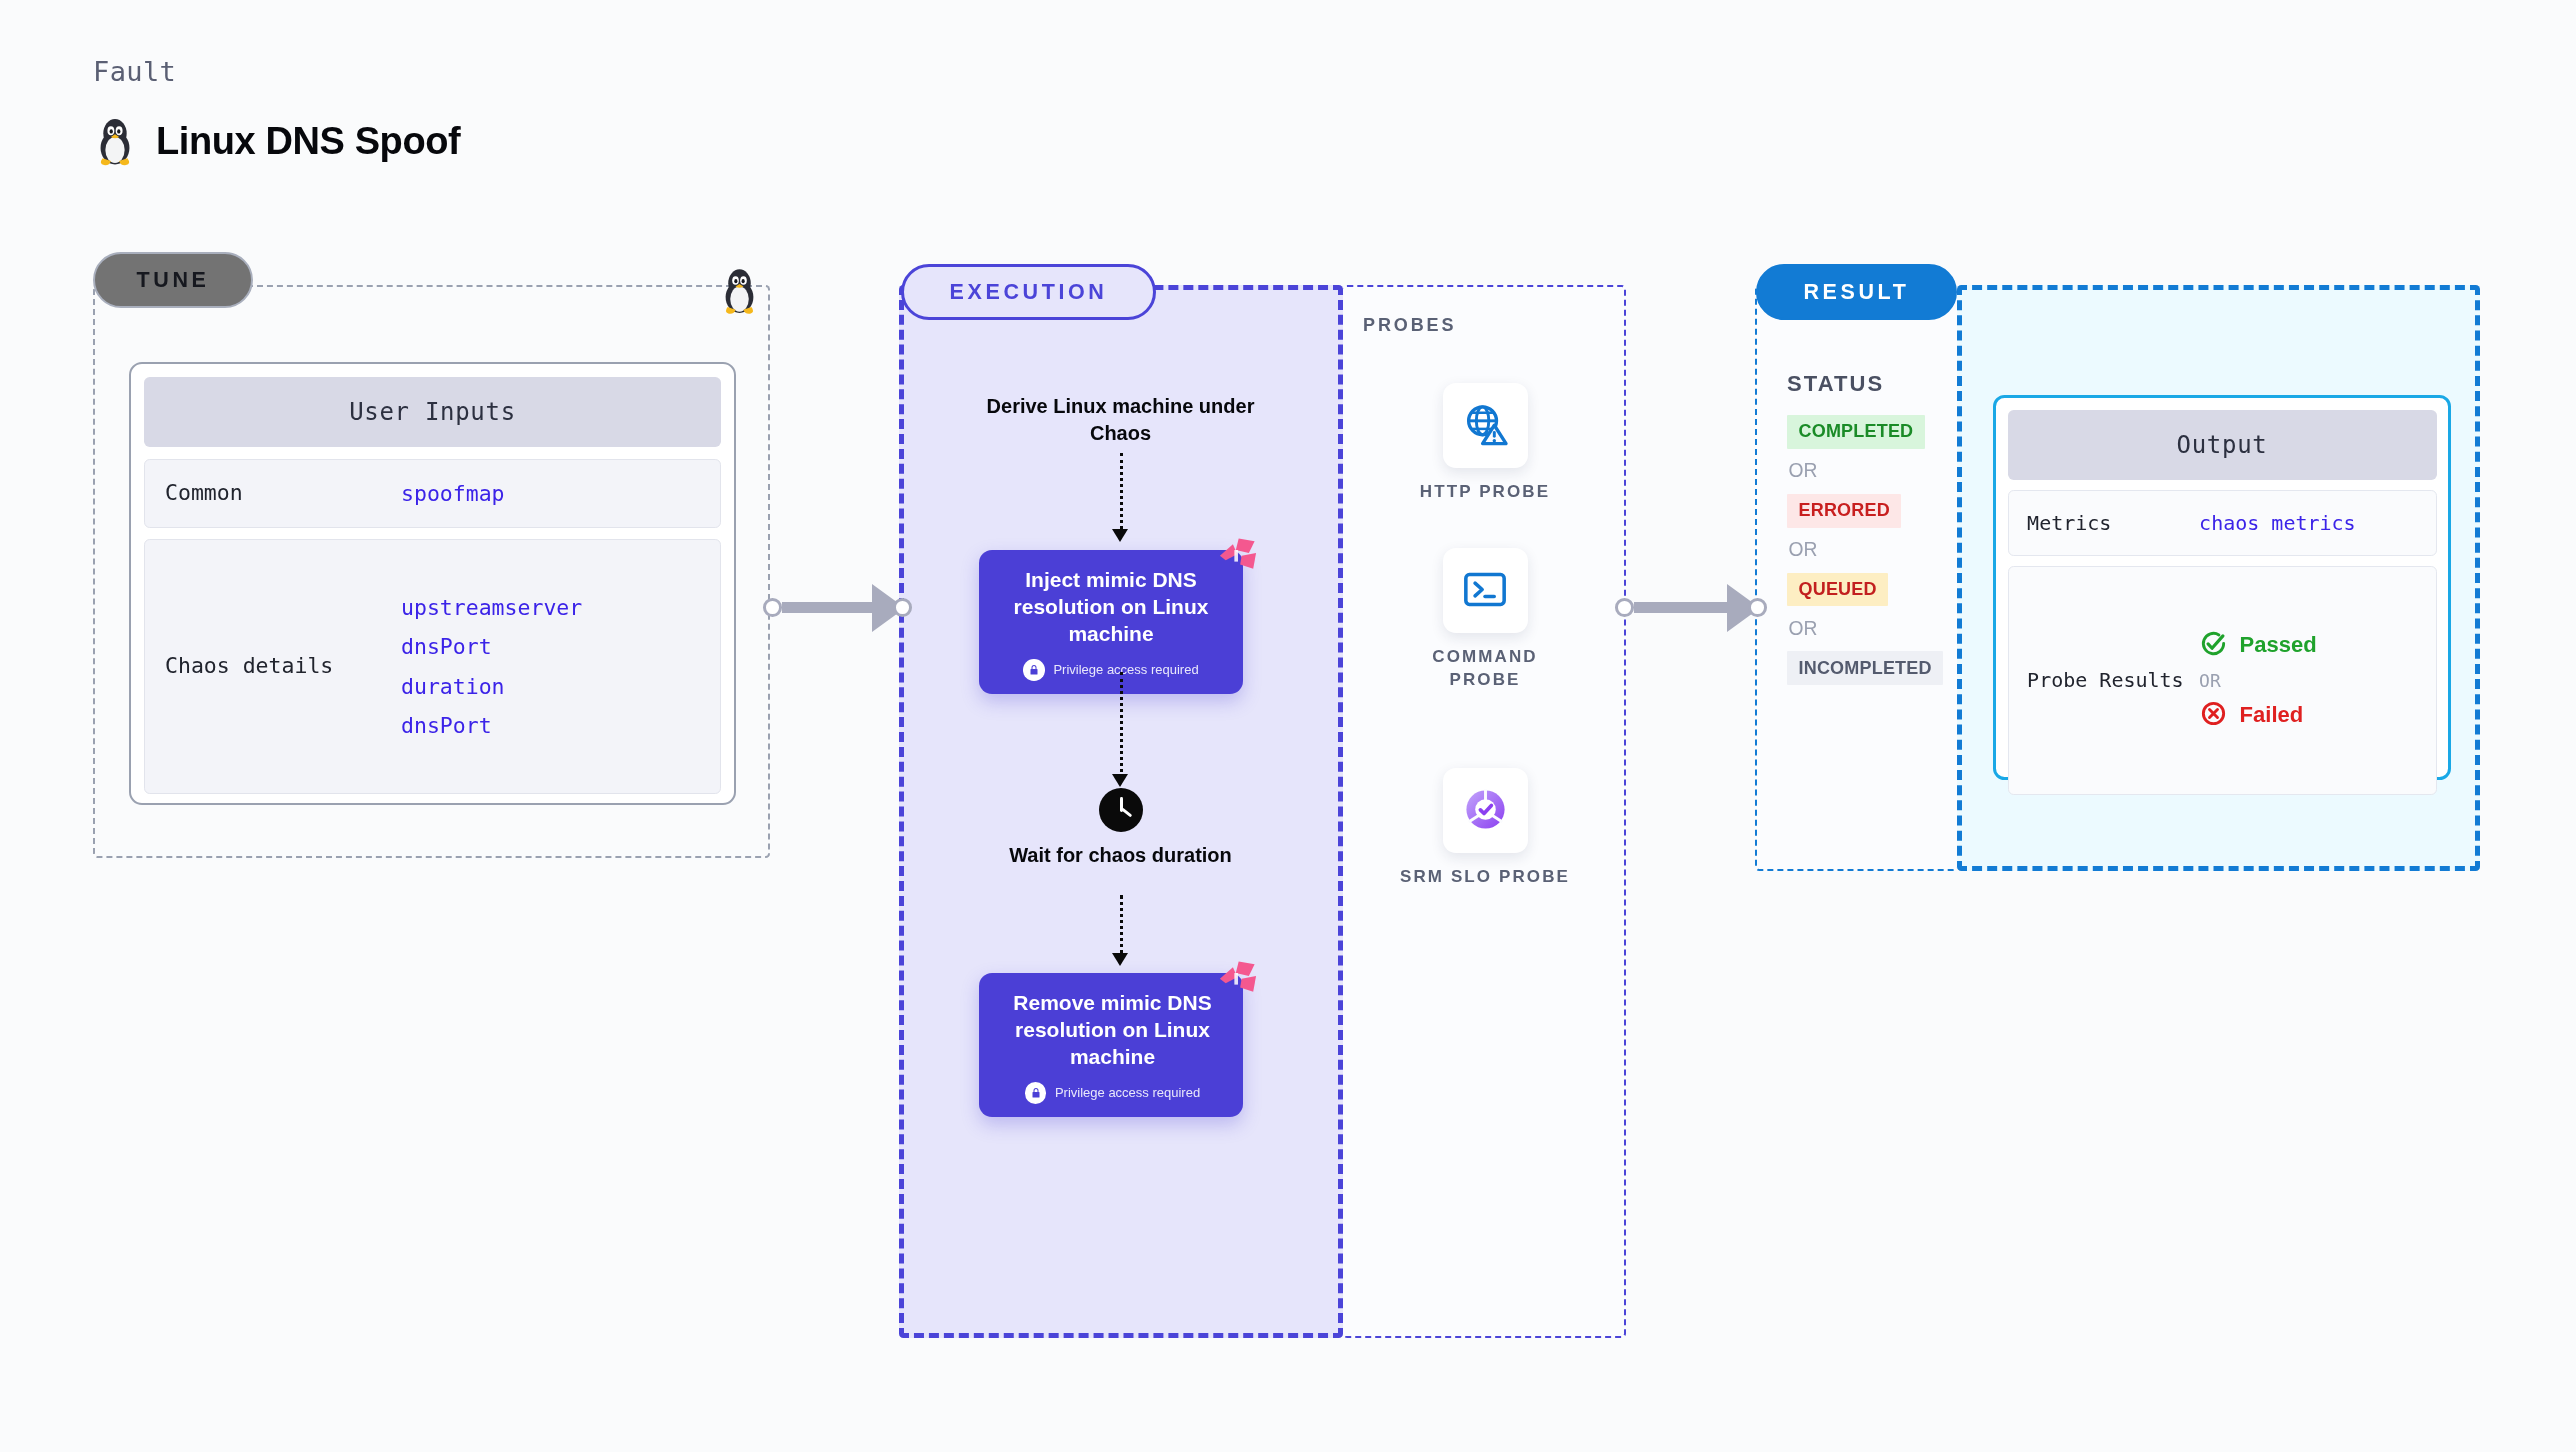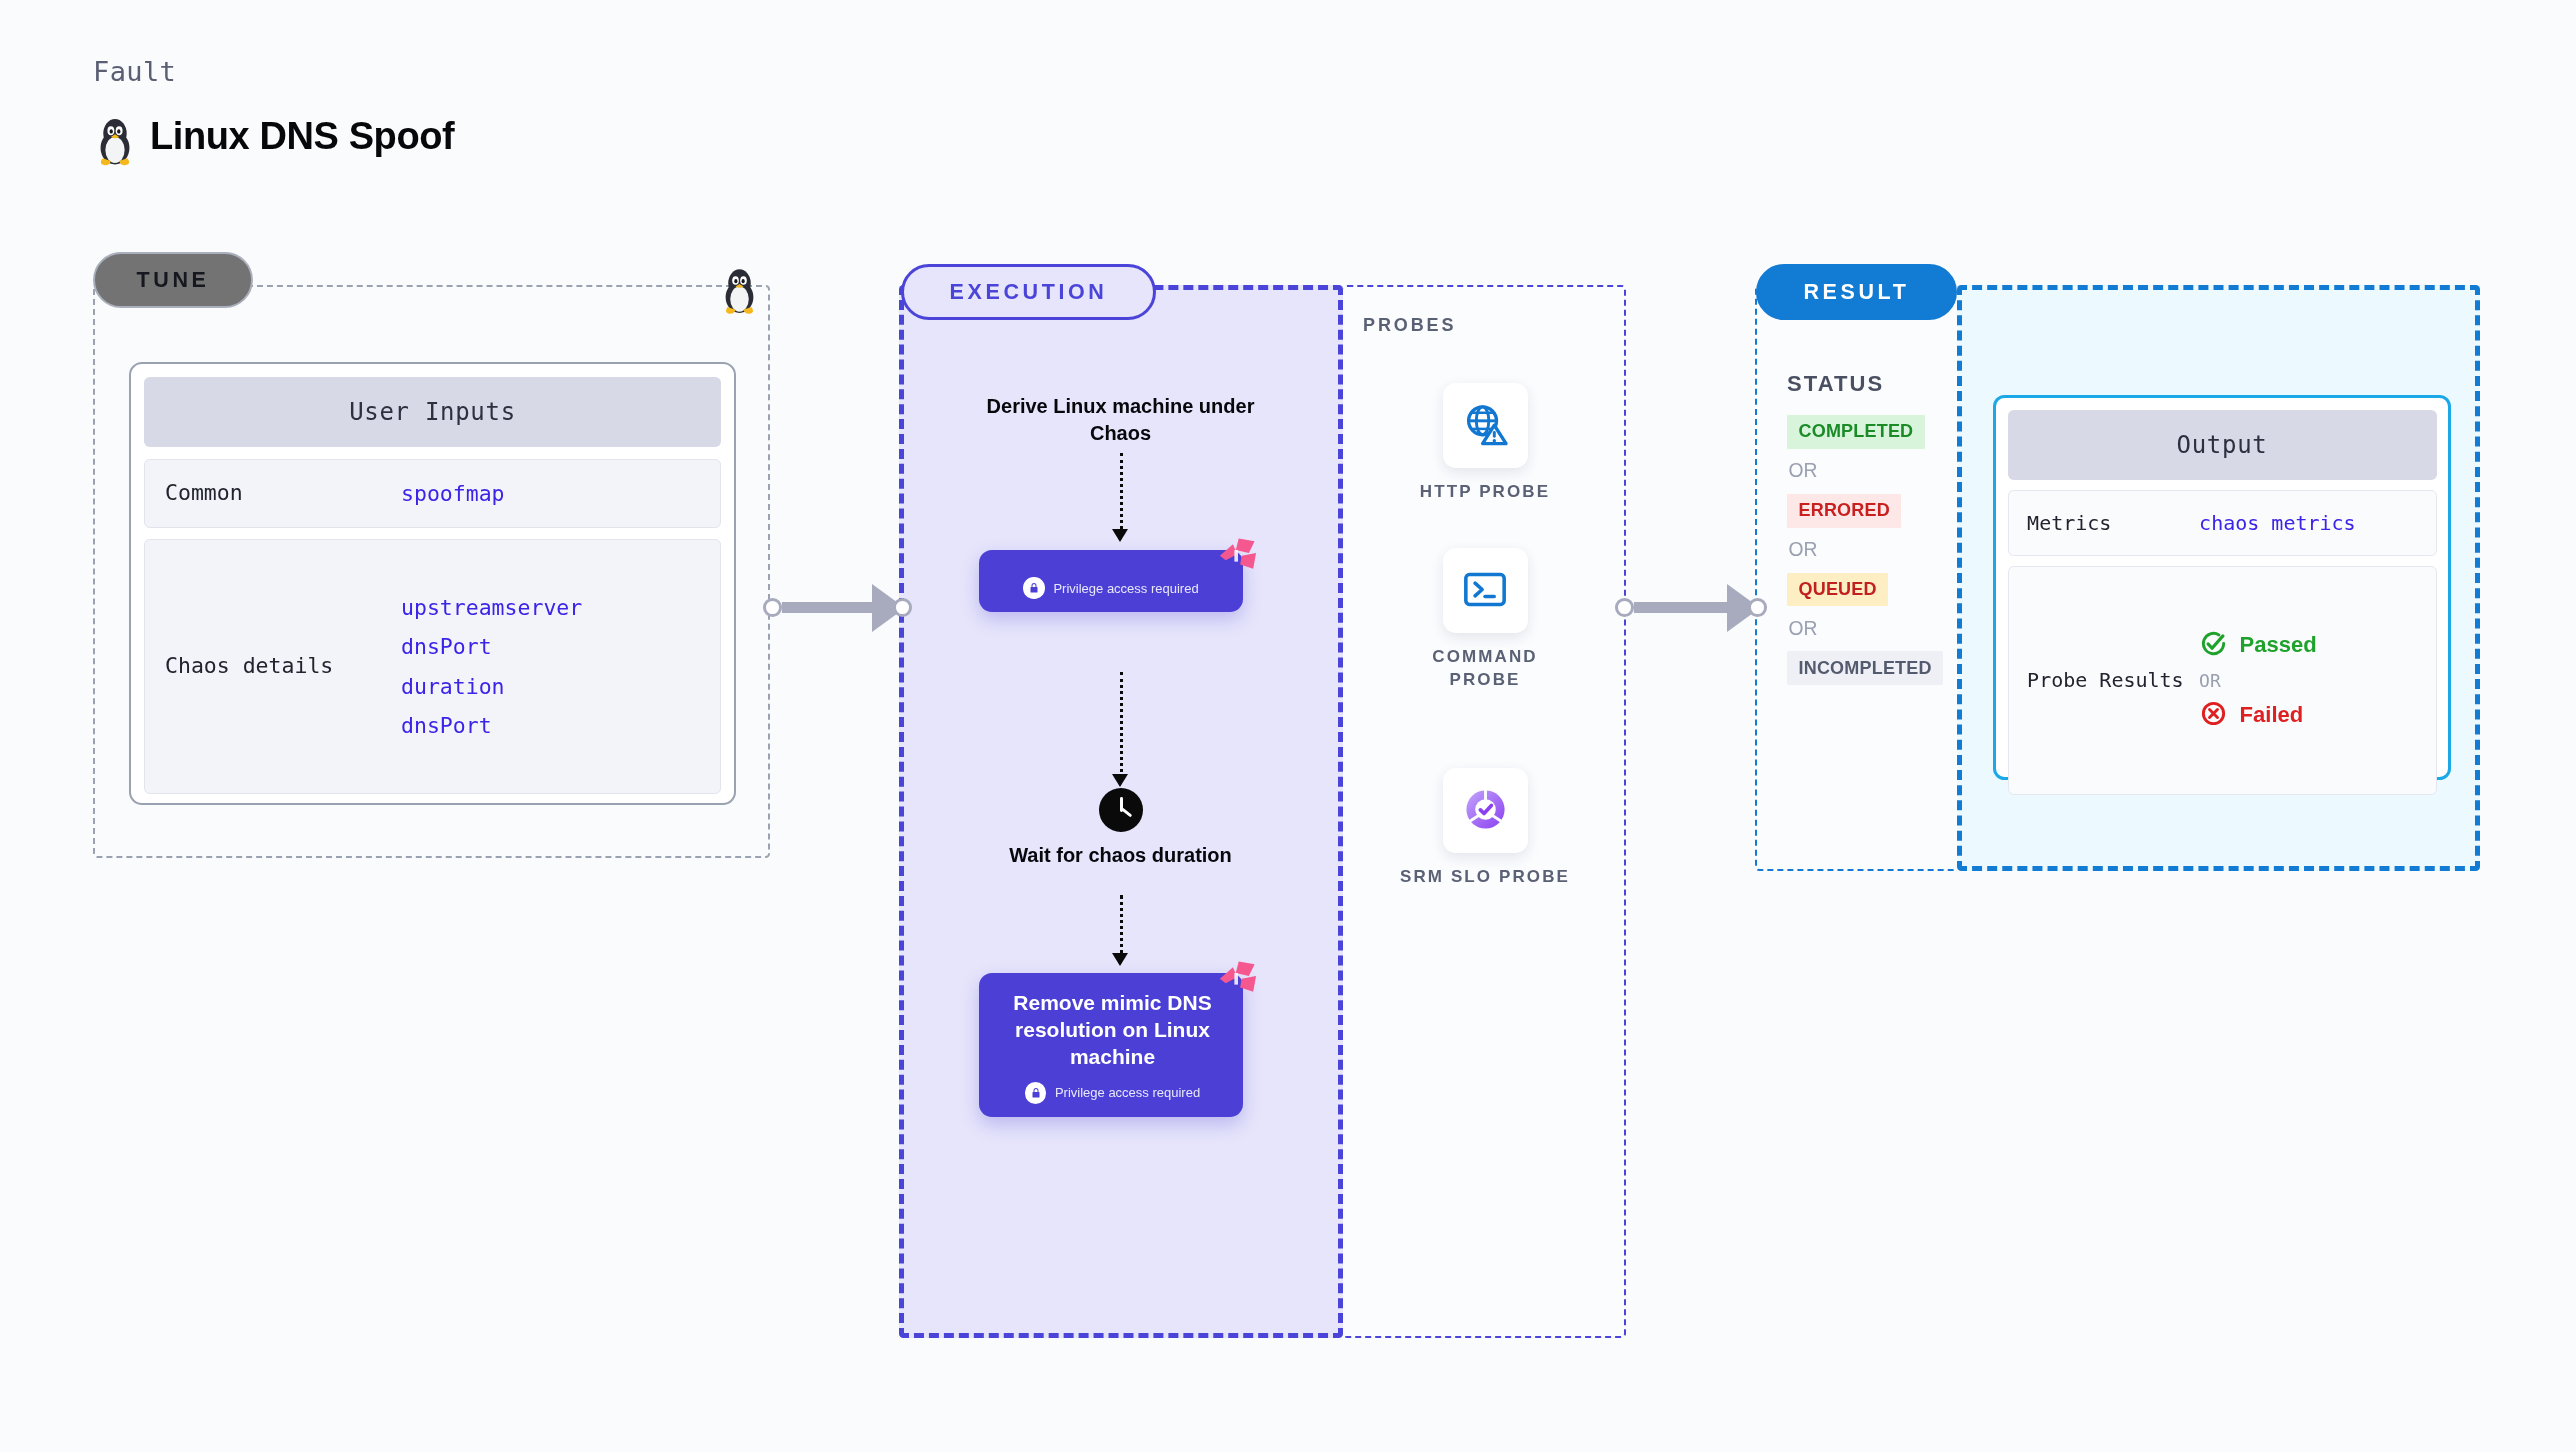--- a/index.html
+++ b/index.html
@@ -12,21 +12,21 @@
   .page { position: relative; width: 2576px; height: 1452px; }
 
   
   .hdr-fault {
     position: absolute; left: 93px; top: 56px;
     font-family: "DejaVu Sans Mono", monospace;
     font-size: 27px; color: #5a5f73; letter-spacing: 0.4px;
   }
   .hdr-title-row {
     position: absolute; left: 93px; top: 115px;
-    display: flex; align-items: flex-start; gap: 13px;
+    display: flex; align-items: center; gap: 19px;
   }
   .hdr-title {
     font-size: 38px; font-weight: bold; color: #07080c;
     letter-spacing: -0.4px;
   }
   .tux-big { width: 44px; height: 52px; display:block; }
 
   
   .col {
     position: absolute;
@@ -324,20 +324,21 @@
 
   <div class="exec-card card-inject">
     <span class="ribbon">
       <svg viewBox="0 0 58 52">
         <path d="M4 26 L22 10 L28 24 L12 32 Z" fill="#f4588f"></path>
         <path d="M30 2 L52 6 L44 22 L26 18 Z" fill="#f4588f"></path>
         <path d="M34 26 L54 22 L50 44 L32 38 Z" fill="#f4588f"></path>
         <rect x="24" y="18" width="5" height="16" fill="#ffffff" opacity=".85"></rect>
       </svg>
     </span>
+    <div class="ec-title">Inject mimic DNS resolution on Linux machine</div>
     <div class="ec-priv">
       <span class="lockbadge">
         <svg viewBox="0 0 24 24">
             <path d="M7 10V7a5 5 0 0110 0v3h1a1 1 0 011 1v9a1 1 0 01-1 1H6a1 1 0 01-1-1v-9a1 1 0 011-1h1zm2 0h6V7a3 3 0 10-6 0v3z" fill="#4b3fd6"></path>
           </svg>
       </span>
       <span class="ptext">Privilege access required</span>
     </div>
   </div>
 

